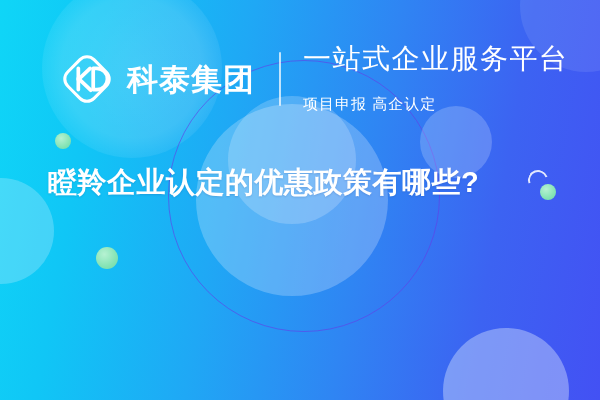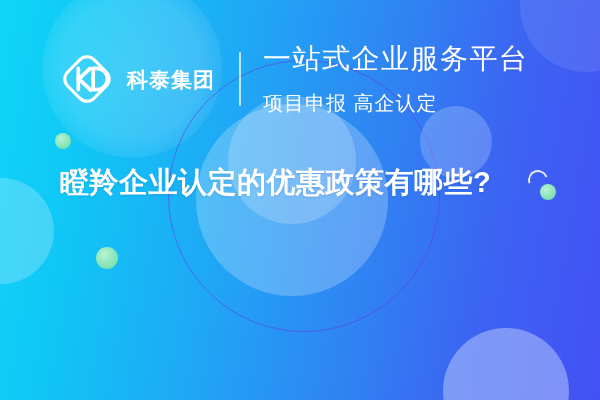--- a/index.html
+++ b/index.html
@@ -146,21 +146,21 @@
   }
 
   .logo-wordmark {
     margin-left: 9px;
     display: flex;
     flex-direction: column;
     justify-content: center;
   }
 
   .logo-cn {
-    font-size: 21px;
+    font-size: 31px;
     line-height: 33px;
     font-weight: bold;
     color: #ffffff;
     letter-spacing: 1px;
     white-space: nowrap;
   }
 
   .logo-en-row {
     display: flex;
     align-items: center;
@@ -198,32 +198,32 @@
     justify-content: center;
   }
   .tagline-main {
     font-size: 28px;
     line-height: 32px;
     color: #ffffff;
     letter-spacing: 1.5px;
     white-space: nowrap;
   }
   .tagline-sub {
-    font-size: 20px;
+    font-size: 15px;
     line-height: 23px;
     color: #ffffff;
     letter-spacing: 1px;
     margin-top: 17px;
     white-space: nowrap;
   }
 
   
   .headline {
     position: absolute;
-    left: 60px;
+    left: 48px;
     top: 160px;
     width: 520px;
   }
   .headline-line {
     font-size: 29px;
     line-height: 45px;
     font-weight: bold;
     color: #ffffff;
     letter-spacing: 0.5px;
     white-space: nowrap;

